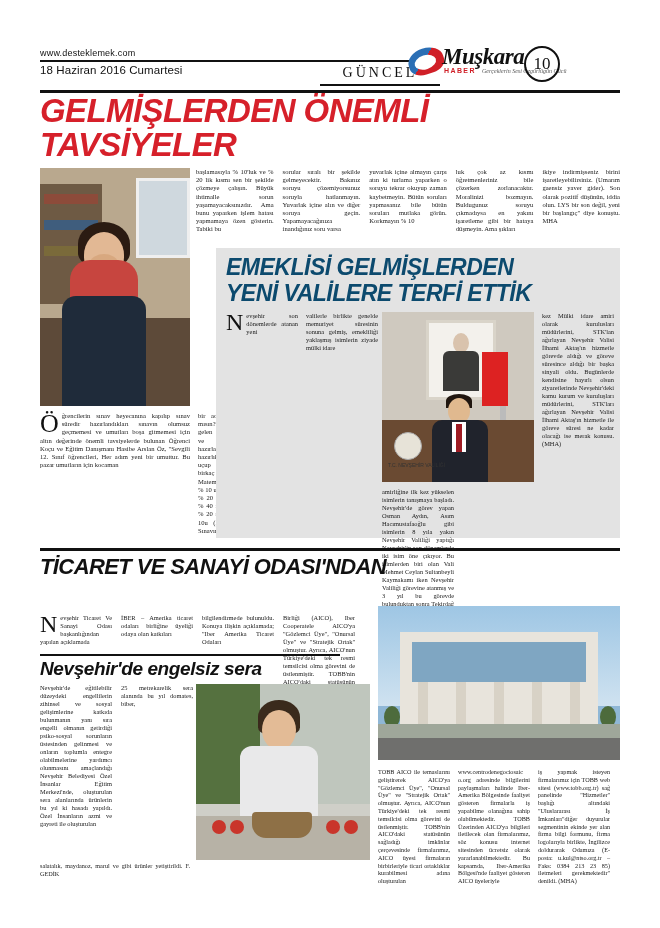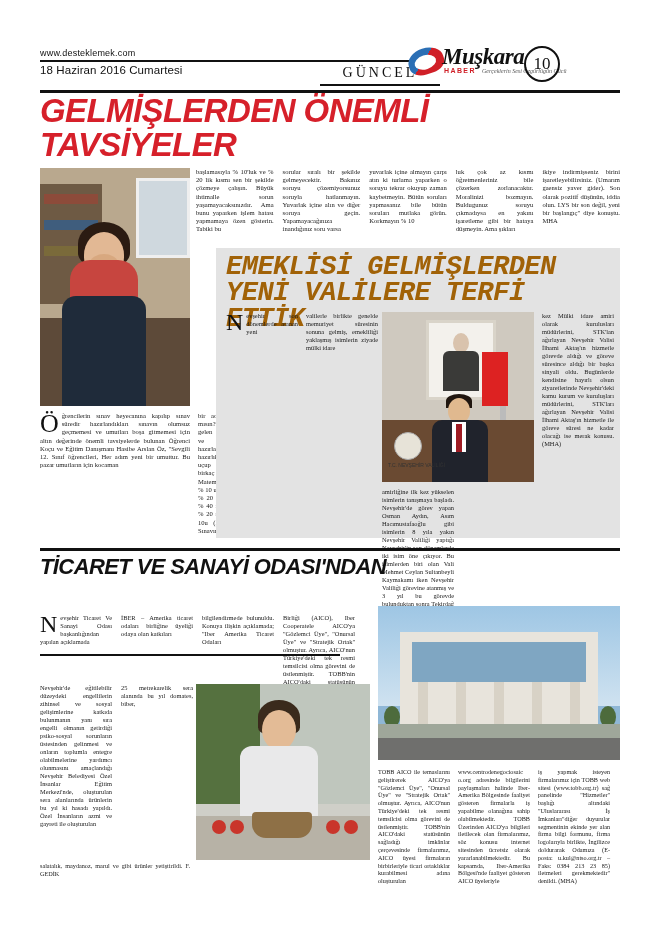--- a/index.html
+++ b/index.html
@@ -101,22 +101,22 @@
   }
   .a1under2{
     position:absolute;left:198px;top:412px;width:70px;font-size:6.6px;line-height:8.2px;
     color:#1a1a1a;text-align:justify;
   }
 
   
   .a2{position:absolute;left:216px;top:248px;width:404px;height:290px;background:#e3e3e3;}
   .a2 .hl{
     position:absolute;left:10px;top:6px;width:386px;
-    font-family:Liberation Mono, monospace;font-weight:700;font-style:italic;
-    font-size:27px;line-height:26px;color:#a16207;letter-spacing:-.5px;
+    font-family:Liberation Sans, sans-serif;font-weight:700;font-style:italic;
+    font-size:23px;line-height:26px;color:#0c4a6e;letter-spacing:-.5px;
   }
   .a2 .cols{position:absolute;left:10px;top:64px;width:390px;display:flex;gap:8px;}
   .a2 .cols .c{width:72px;font-size:6.4px;line-height:8px;color:#1a1a1a;text-align:justify;}
   .a2 .cols .c.lead .dropcap{
     float:left;font-family:"Liberation Serif",serif;font-size:24px;line-height:18px;
     padding:1px 3px 0 0;color:#111;
   }
   .a2 .photo{
     position:absolute;left:166px;top:64px;width:152px;height:170px;background:#c9c4bb;overflow:hidden;
   }
@@ -303,20 +303,21 @@
     <div class="p3-col" style="left:116px"></div>
     <div class="p3-col" style="left:154px"></div>
     <div class="p3-col" style="left:192px"></div>
     <div class="p3-tree" style="left:6px"></div>
     <div class="p3-tree" style="left:222px"></div>
     <div class="p3-ground"></div>
     <div class="p3-road"></div>
   </div>
 
   <div class="rule4"></div>
+  <div class="headline4">Nevşehir'de engelsiz sera</div>
 
   <div class="a4cols">
     <div class="c">Nevşehir'de eğitilebilir düzeydeki engellilerin zihinsel ve sosyal gelişimlerine katkıda bulunmanın yanı sıra engelli olmanın getirdiği psiko-sosyal sorunların üstesinden gelinmesi ve onların toplumla entegre olabilmelerine yardımcı olunmasını amaçlandığı Nevşehir Belediyesi Özel İnsanlar Eğitim Merkezi'nde, oluşturulan sera alanlarında ürünlerin bu yıl ki hasadı yapıldı. Özel İnsanların azmi ve gayreti ile oluşturulan</div>
     <div class="c">25 metrekarelik sera alanında bu yıl domates, biber,</div>
   </div>
 
   <div class="photo4">
     <div class="p4-bg"></div>
     <div class="p4-green"></div>
     <div class="p4-hair"></div>

